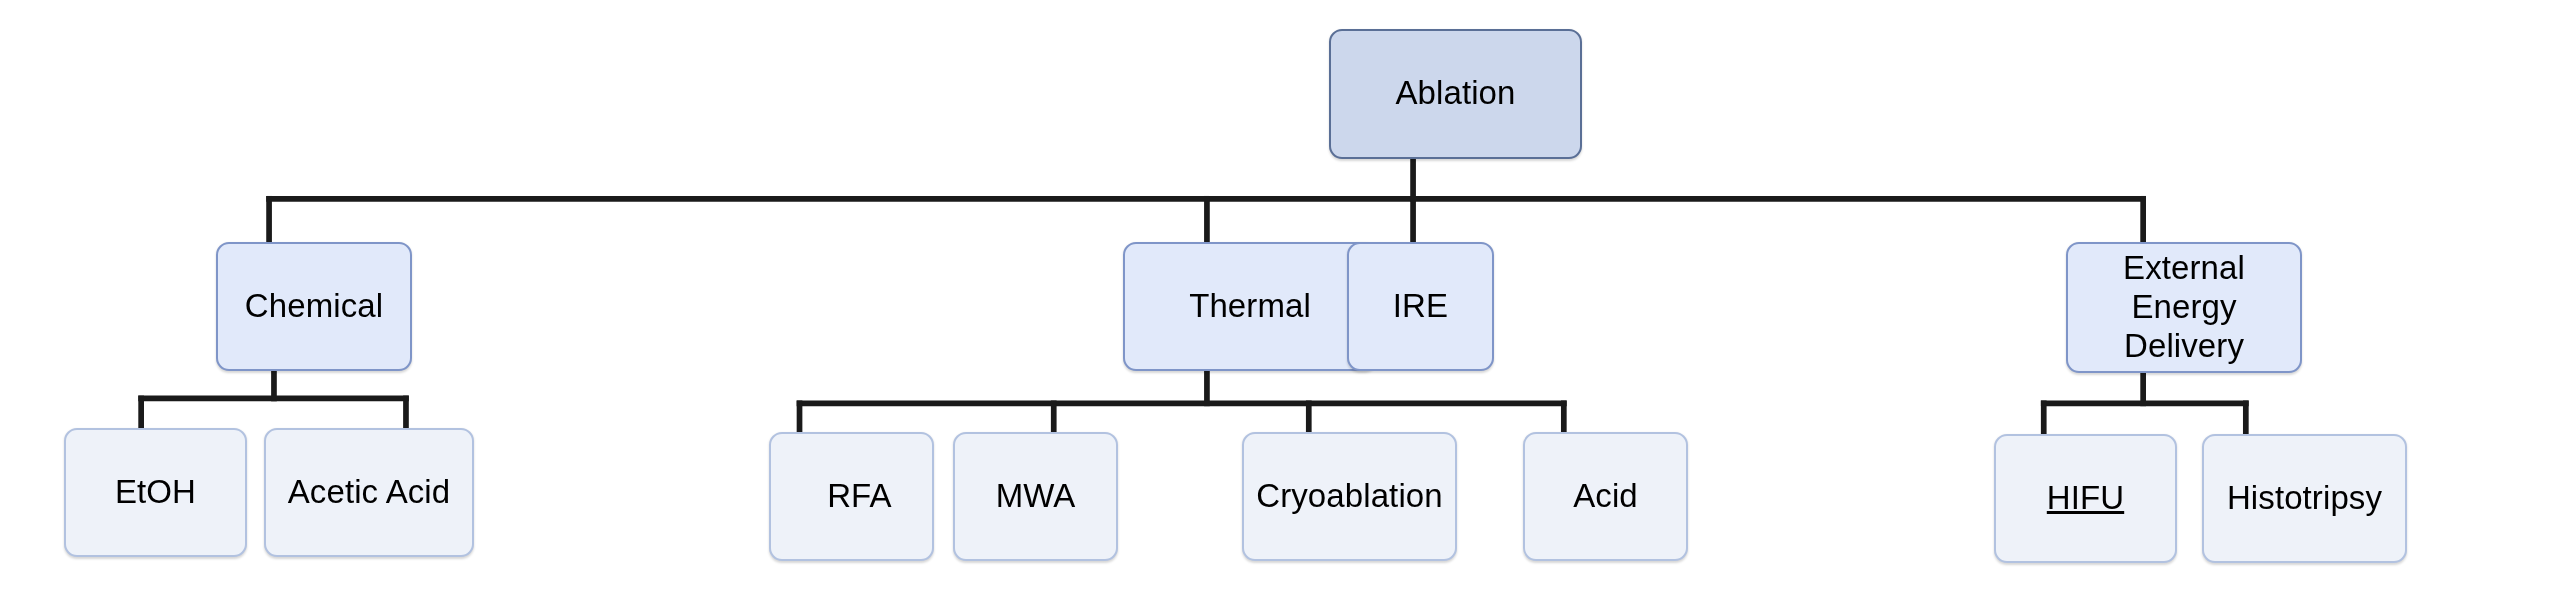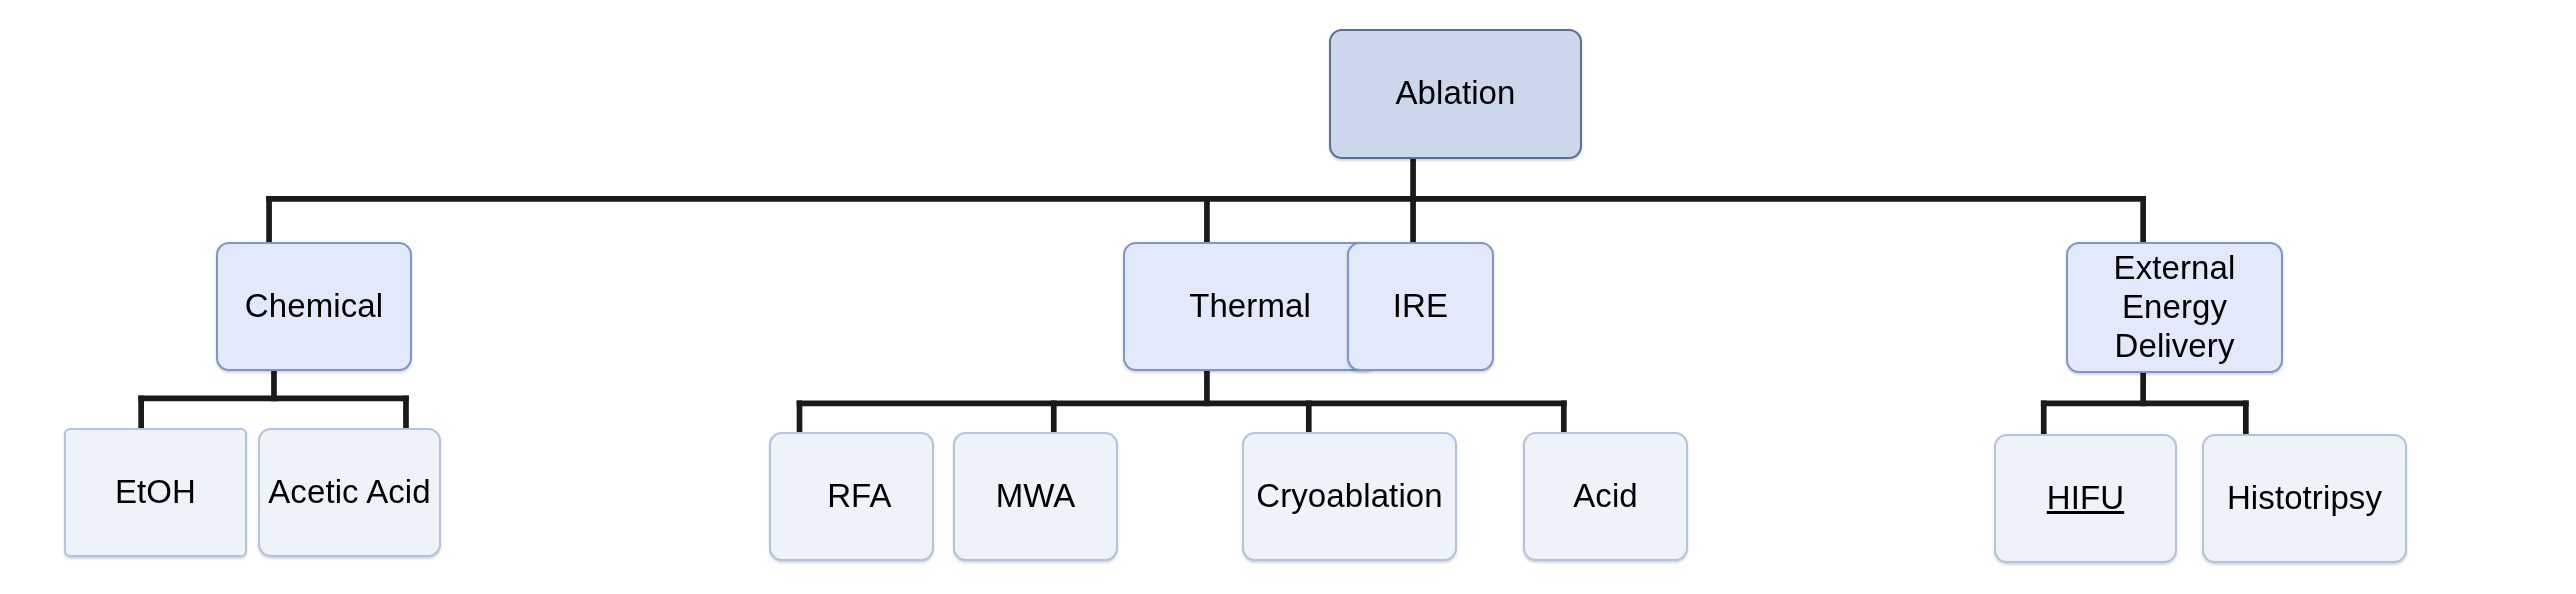--- a/index.html
+++ b/index.html
@@ -109,30 +109,30 @@
   </div>
 
   <div class="node level-mid" style="left:1082px; top:242px; width:254px; height:129px;">
     <span class="node-label">Thermal</span>
   </div>
 
   <div class="node level-mid" style="left:1306px; top:242px; width:147px; height:129px;">
     <span class="node-label">IRE</span>
   </div>
 
-  <div class="node level-mid" style="left:2025px; top:242px; width:217px; height:131px;">
+  <div class="node level-mid" style="left:2025px; top:242px; width:236px; height:131px;">
     <span class="node-label">External Energy
 Delivery</span>
   </div>
 
-  <div class="node level-leaf" style="left:23px; top:428px; width:183px; height:129px;border-radius:6px;">
+  <div class="node level-leaf" style="left:23px; top:428px; width:183px; height:129px;">
     <span class="node-label">EtOH</span>
   </div>
 
-  <div class="node level-leaf" style="left:217px; top:428px; width:183px; height:129px;">
+  <div class="node level-leaf" style="left:223px; top:428px; width:210px; height:129px;">
     <span class="node-label">Acetic Acid</span>
   </div>
 
   <div class="node level-leaf" style="left:728px; top:432px; width:165px; height:129px;padding-left:24px;">
     <span class="node-label">RFA</span>
   </div>
 
   <div class="node level-leaf" style="left:912px; top:432px; width:165px; height:129px;">
     <span class="node-label">MWA</span>
   </div>

